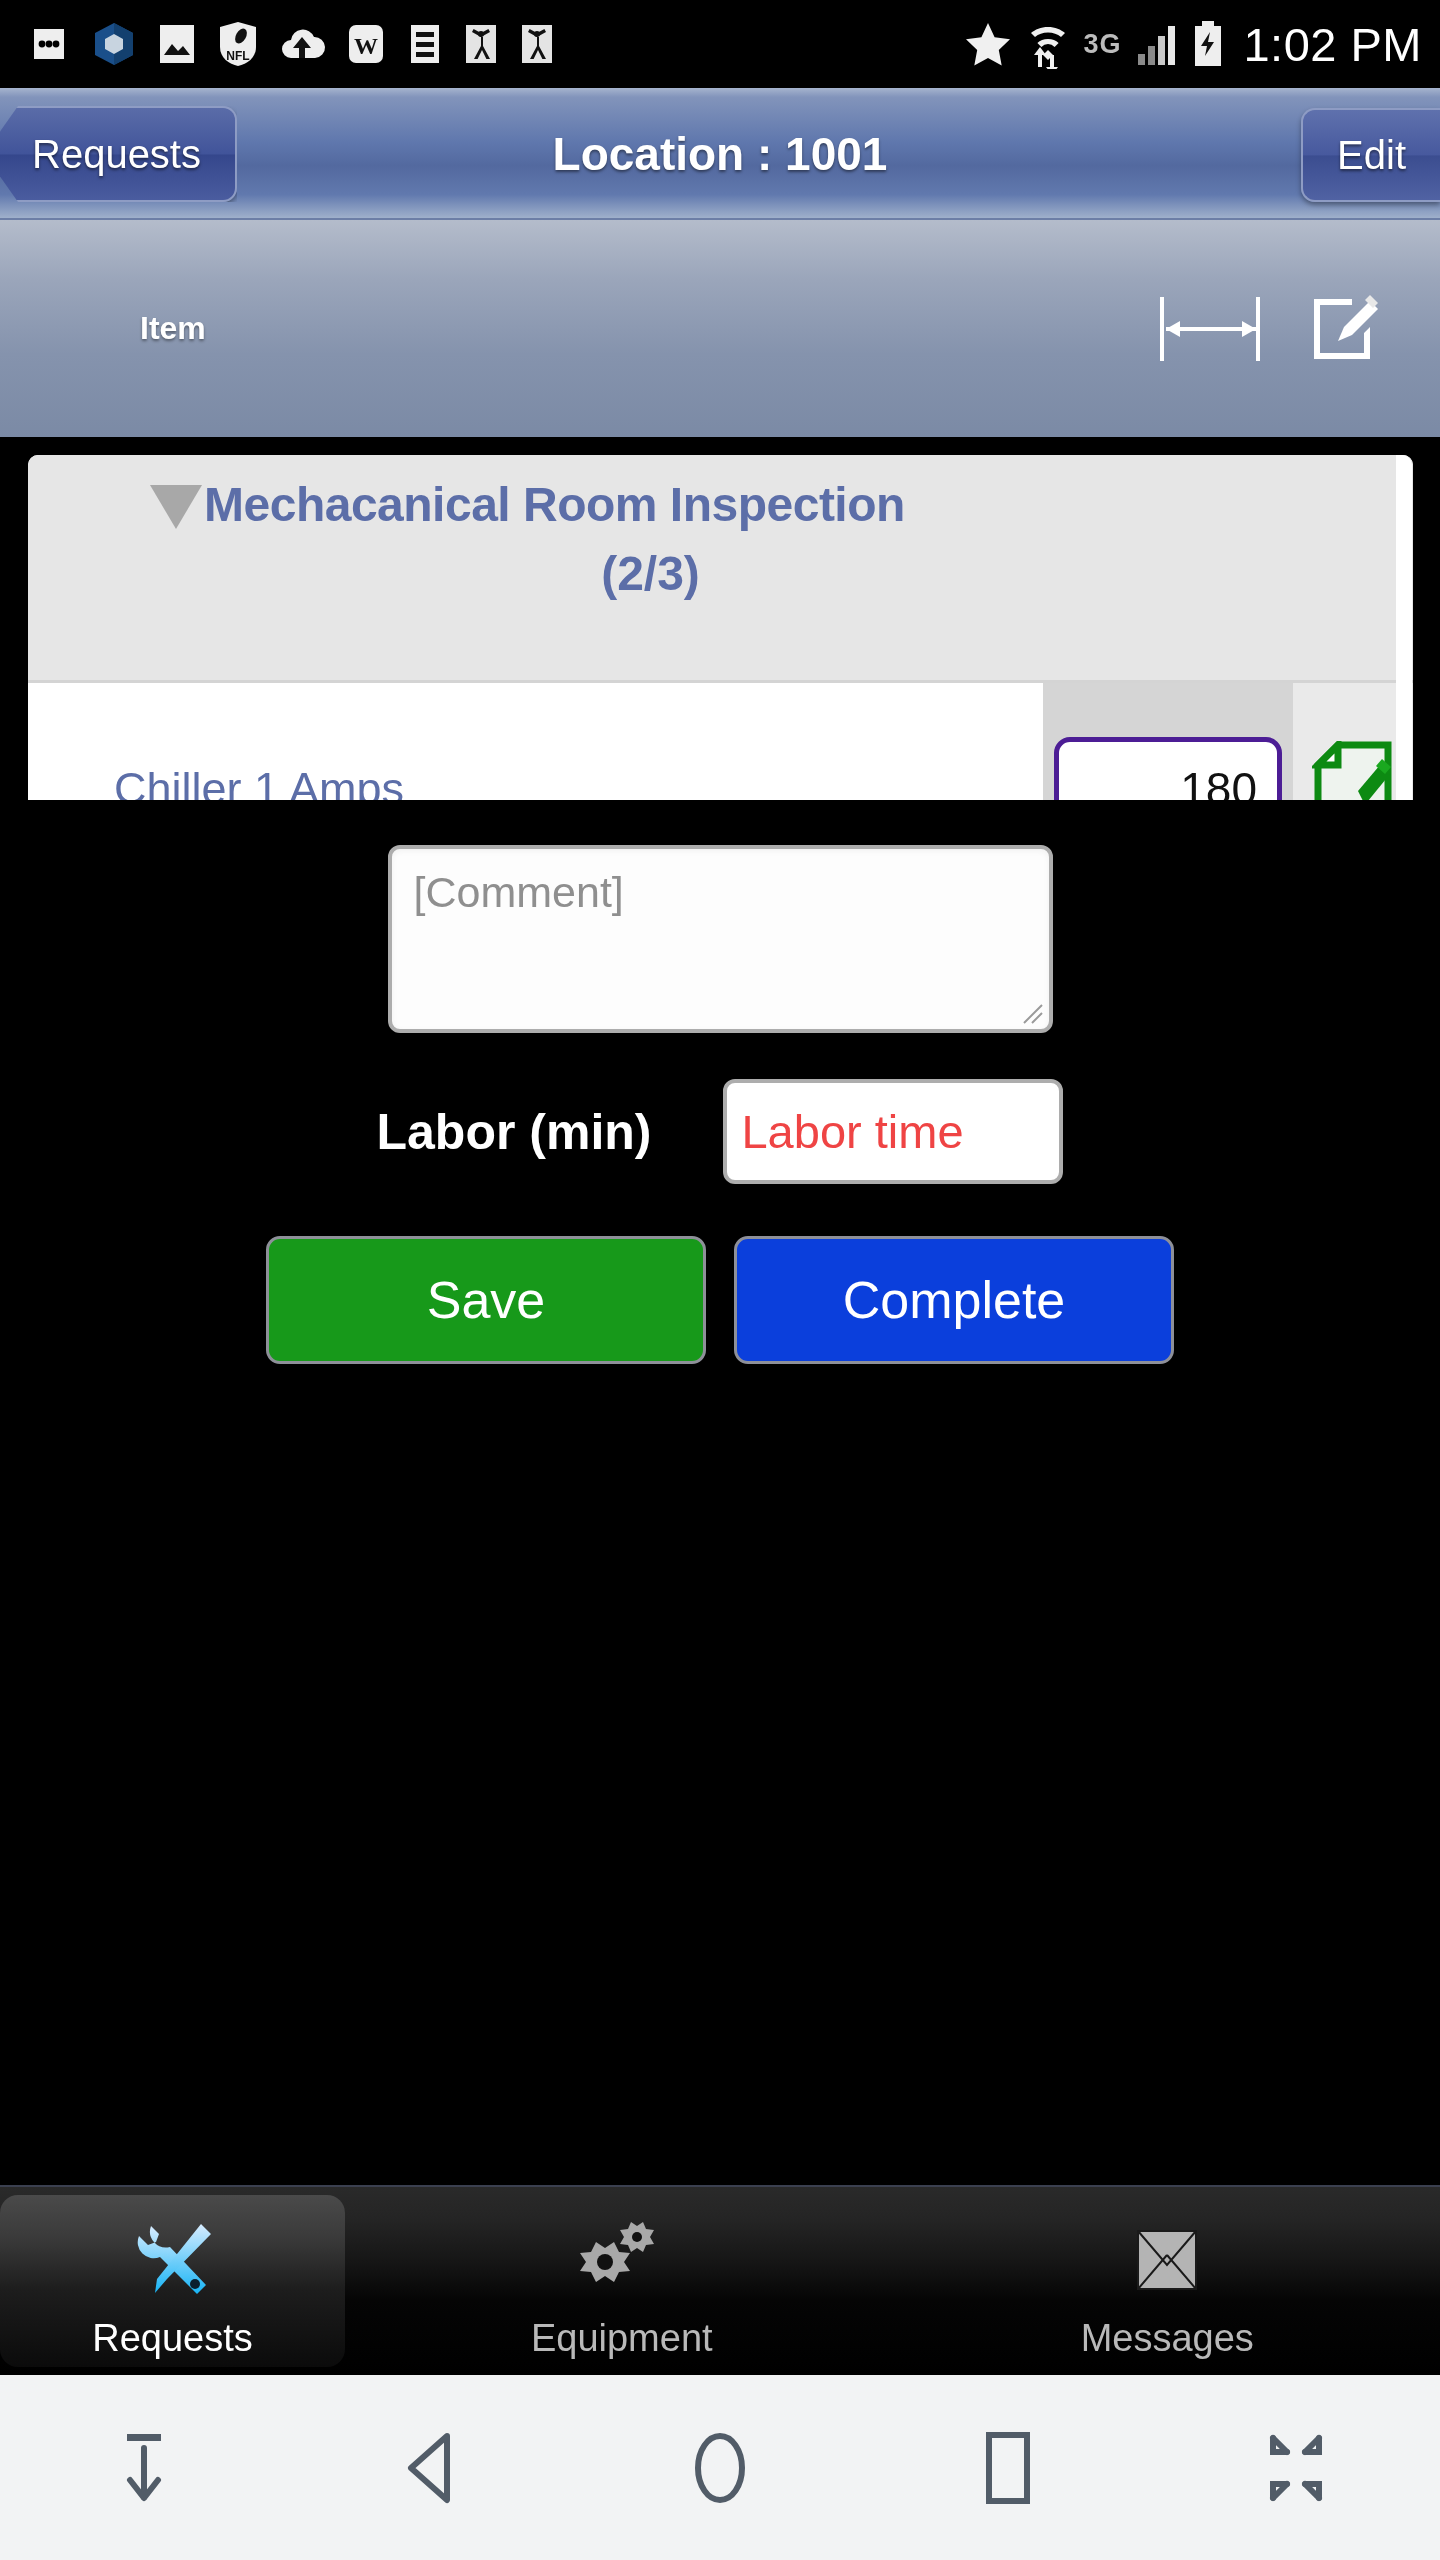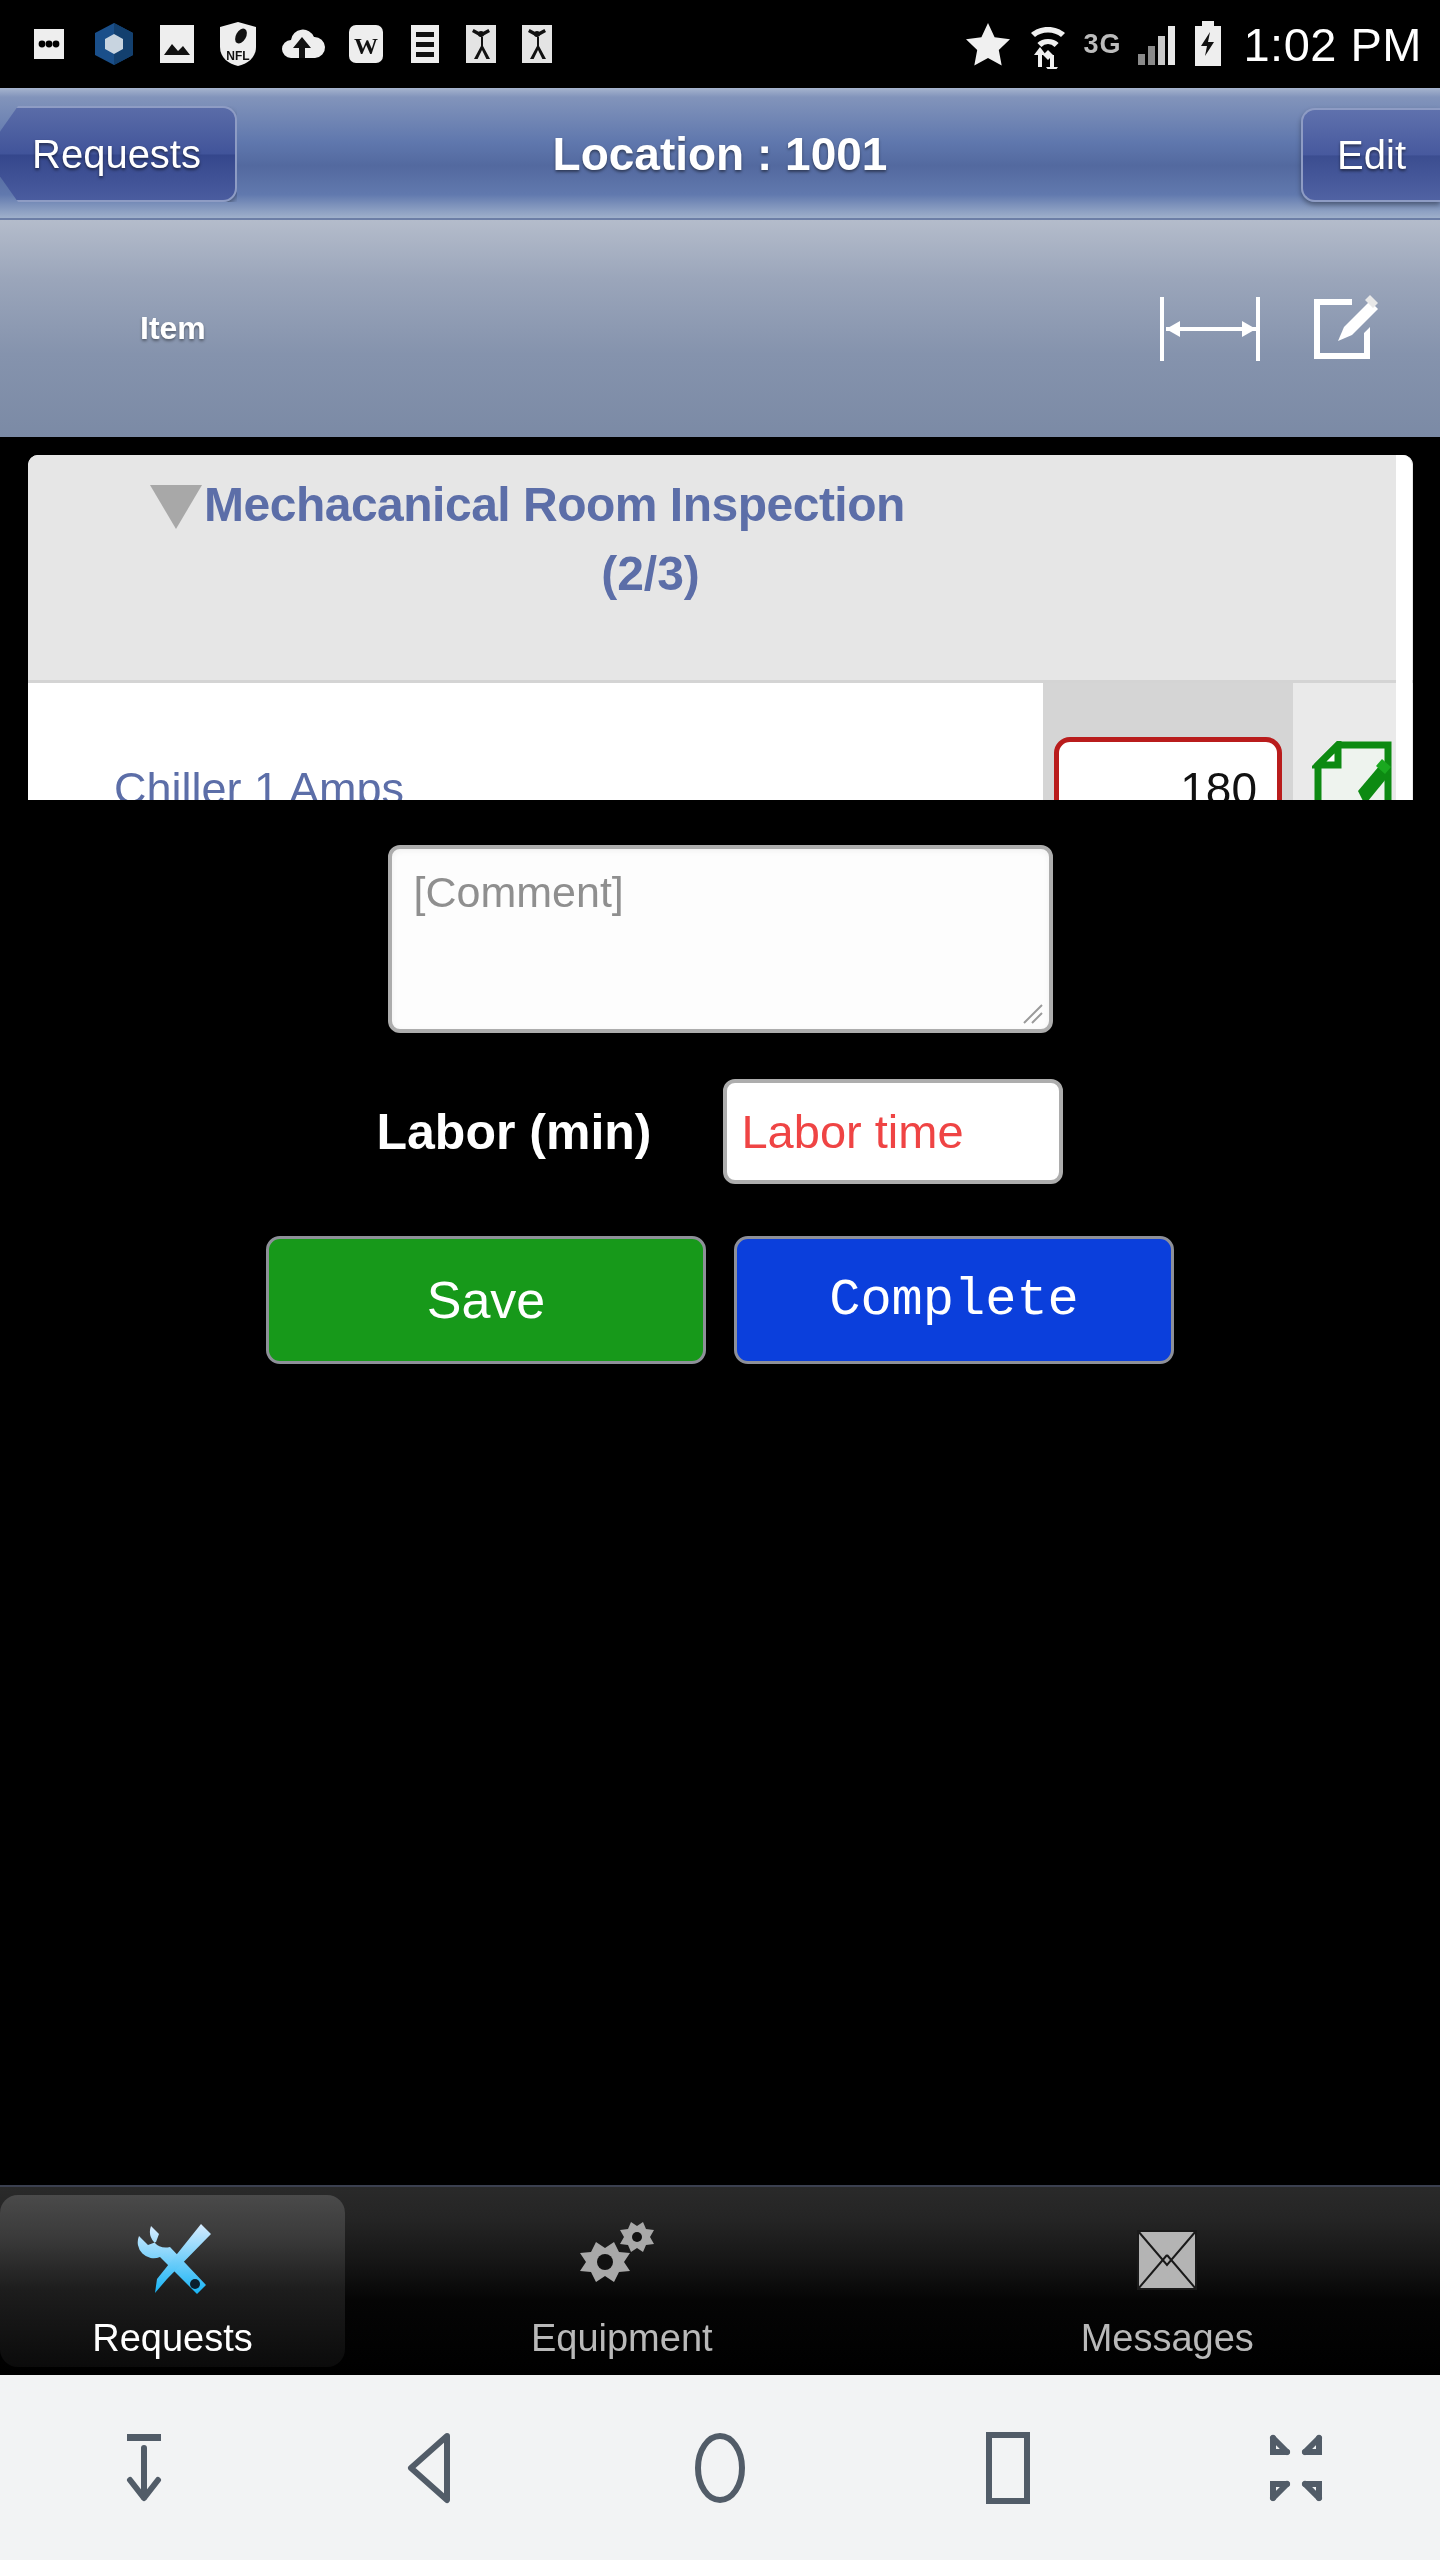--- a/index.html
+++ b/index.html
@@ -109,21 +109,21 @@
   .row-label{
     flex:1; display:flex; align-items:center; padding-left:86px;
     color:#5c6ea8; font-size:45px; background:#fff;
   }
   .row-value{
     width:250px; background:#d5d5d5; display:flex; align-items:center;
     justify-content:center;
   }
   .val-box{
     width:228px; height:104px; background:#fff;
-    border:5px solid #b91c1c; border-radius:16px;
+    border:5px solid #4c1d95; border-radius:16px;
     display:flex; align-items:center; justify-content:flex-end;
     padding-right:20px; color:#111; font-size:46px;
   }
   .row-icon{
     width:120px; background:#eaeaea; display:flex; align-items:center;
     justify-content:center;
   }
   .scroll-strip{
     position:absolute; top:455px; right:28px; width:16px; height:345px;
     background:#fff; border-radius:0 10px 0 0;
@@ -169,21 +169,21 @@
   .btn-row{
     display:flex; justify-content:center; gap:28px; padding-top:52px;
   }
   .btn{
     width:440px; height:128px; border-radius:14px;
     display:flex; align-items:center; justify-content:center;
     color:#fff; font-size:52px; border:3px solid #8e9099;
     box-shadow:0 2px 4px rgba(0,0,0,.3);
   }
   .btn-save{ background:#17991a; }
-  .btn-complete{ background:#0b3fdc;font-family:Liberation Mono, monospace; }
+  .btn-complete{ background:#0b3fdc; }
 
   
   .tabbar{
     position:absolute; left:0; top:2185px; width:1440px; height:190px;
     background:linear-gradient(to bottom,#2a2a2a 0%,#242424 18%,#141414 42%,#050505 60%,#000 100%);
     display:flex; align-items:stretch; border-top:2px solid #3b4050;
   }
   .tab{
     flex:1; display:flex; flex-direction:column;
     align-items:center; justify-content:center; gap:6px; padding-top:6px;

